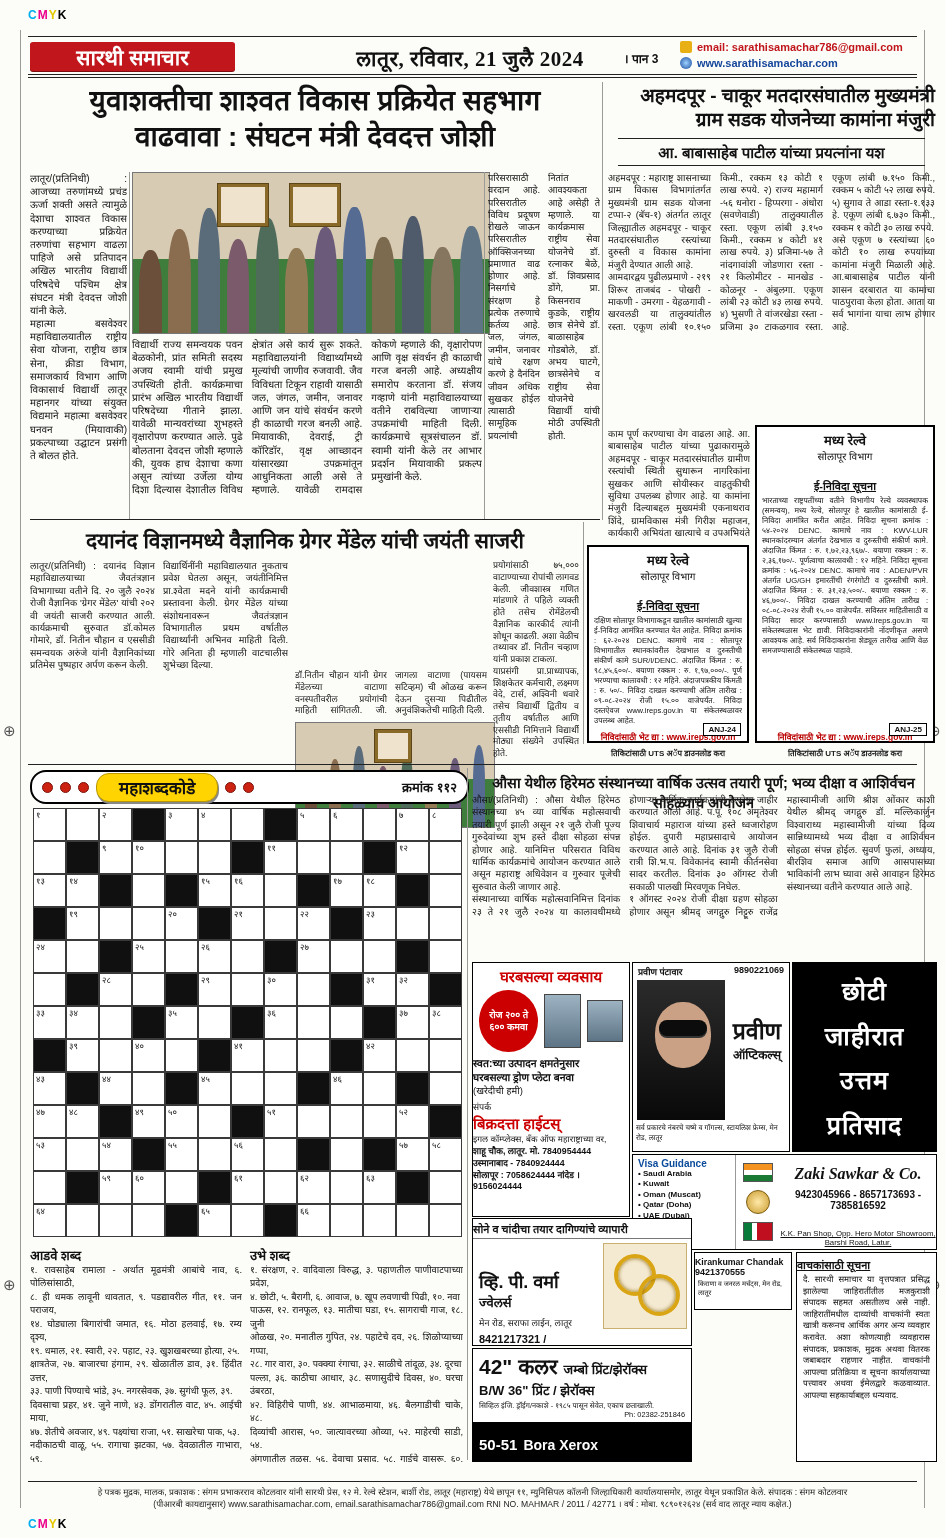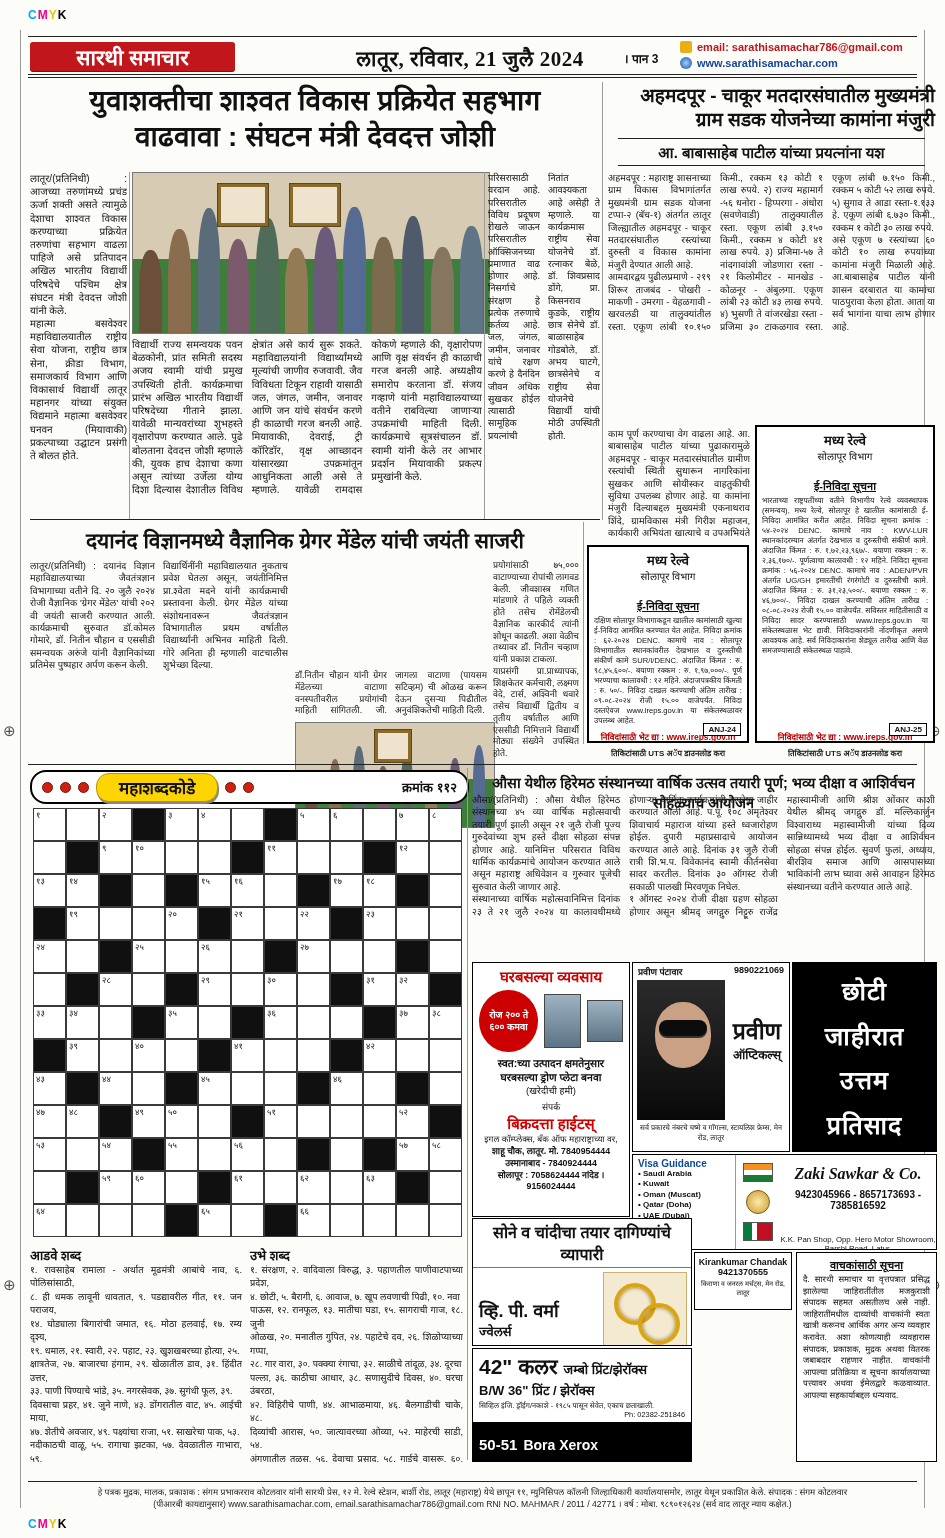--- a/index.html
+++ b/index.html
@@ -1,20 +1,20 @@
 <!DOCTYPE html>
 <html lang="mr"><head>
 <meta charset="utf-8">
 <style>
   html,body{margin:0;padding:0;background:#e9e9e4;}
   .page{position:relative;width:945px;height:1538px;margin:0 auto;background:#fcfcf8;color:#111;
         font-family:"Liberation Sans",sans-serif;overflow:hidden;}
   .abs{position:absolute;}
   .b{font-weight:bold;}
-  .c{text-align:center;}
+  .c{}
   .news{font-size:10px;line-height:1.32;text-align:justify;white-space:pre-line;overflow:hidden;color:#151515;}
   .cols2{column-count:2;column-gap:8px;}
   .cols3{column-count:3;column-gap:9px;}
   .hl{background:#222;height:1px;}
   .vl{background:#9a9a96;width:1px;}
   
   .masthead{background:#c0161c;color:#fff;font-weight:bold;font-size:21px;display:flex;align-items:center;
             justify-content:center;border-radius:3px;box-shadow:0 1px 0 #7d0d10;}
   .dateline{font-family:"Liberation Serif",serif;font-weight:bold;font-size:21px;letter-spacing:.5px;}
   .contact{font-size:11px;font-weight:bold;display:flex;align-items:center;gap:5px;}
@@ -593,27 +593,27 @@
 • Air Ticket</div>
       </div>
       <div style="width:44px;display:flex;flex-direction:column;align-items:center;justify-content:space-evenly;">
         <span class="flag india"></span>
         <span class="emblem"></span>
         <span class="flag red"></span>
       </div>
       <div style="flex:1;text-align:center;padding-top:10px;">
         <div class="b" style="font-size:16px;font-family:'Liberation Serif',serif;font-style:italic;">Zaki Sawkar &amp; Co.</div>
         <div class="b" style="font-size:10px;margin-top:6px;">9423045966 - 8657173693 - 7385816592</div>
-        <div style="font-size:7.8px;margin-top:24px;">K.K. Pan Shop, Opp. Hero Motor Showroom, Barshi Road, Latur.</div>
+        <div style="font-size:7.8px;margin-top:18px;text-decoration:underline;">K.K. Pan Shop, Opp. Hero Motor Showroom, Barshi Road, Latur.</div>
       </div>
     </div>
   </div>
 
   <div class="abs adbox" style="left:472px;top:1218px;width:218px;height:126px;">
-    <div class="c b" style="font-size:16px;border-bottom:1px solid #777;padding:2px 0;">सोने व चांदीचा तयार दागिण्यांचे व्यापारी</div>
+    <div class="c b" style="font-size:11px;border-bottom:1px solid #777;padding:2px 0;">सोने व चांदीचा तयार दागिण्यांचे व्यापारी</div>
     <div style="display:flex;">
       <div style="flex:1;padding:6px 6px 0;">
         <div class="b" style="font-size:18px;margin-top:24px;">व्हि. पी. वर्मा</div>
         <div class="b" style="font-size:13px;">ज्वेलर्स</div>
         <div style="font-size:9px;margin-top:5px;">मेन रोड, सराफा लाईन, लातूर</div>
         <div class="b" style="font-size:11px;margin-top:4px;">8421217321 / 9028370870</div>
       </div>
       <div style="width:82px;height:84px;position:relative;background:#f4ead2;margin:4px;border:1px solid #c9b070;">
         <span class="abs gold" style="left:10px;top:10px;width:34px;height:34px;"></span>
         <span class="abs gold" style="left:34px;top:30px;width:34px;height:34px;"></span>

